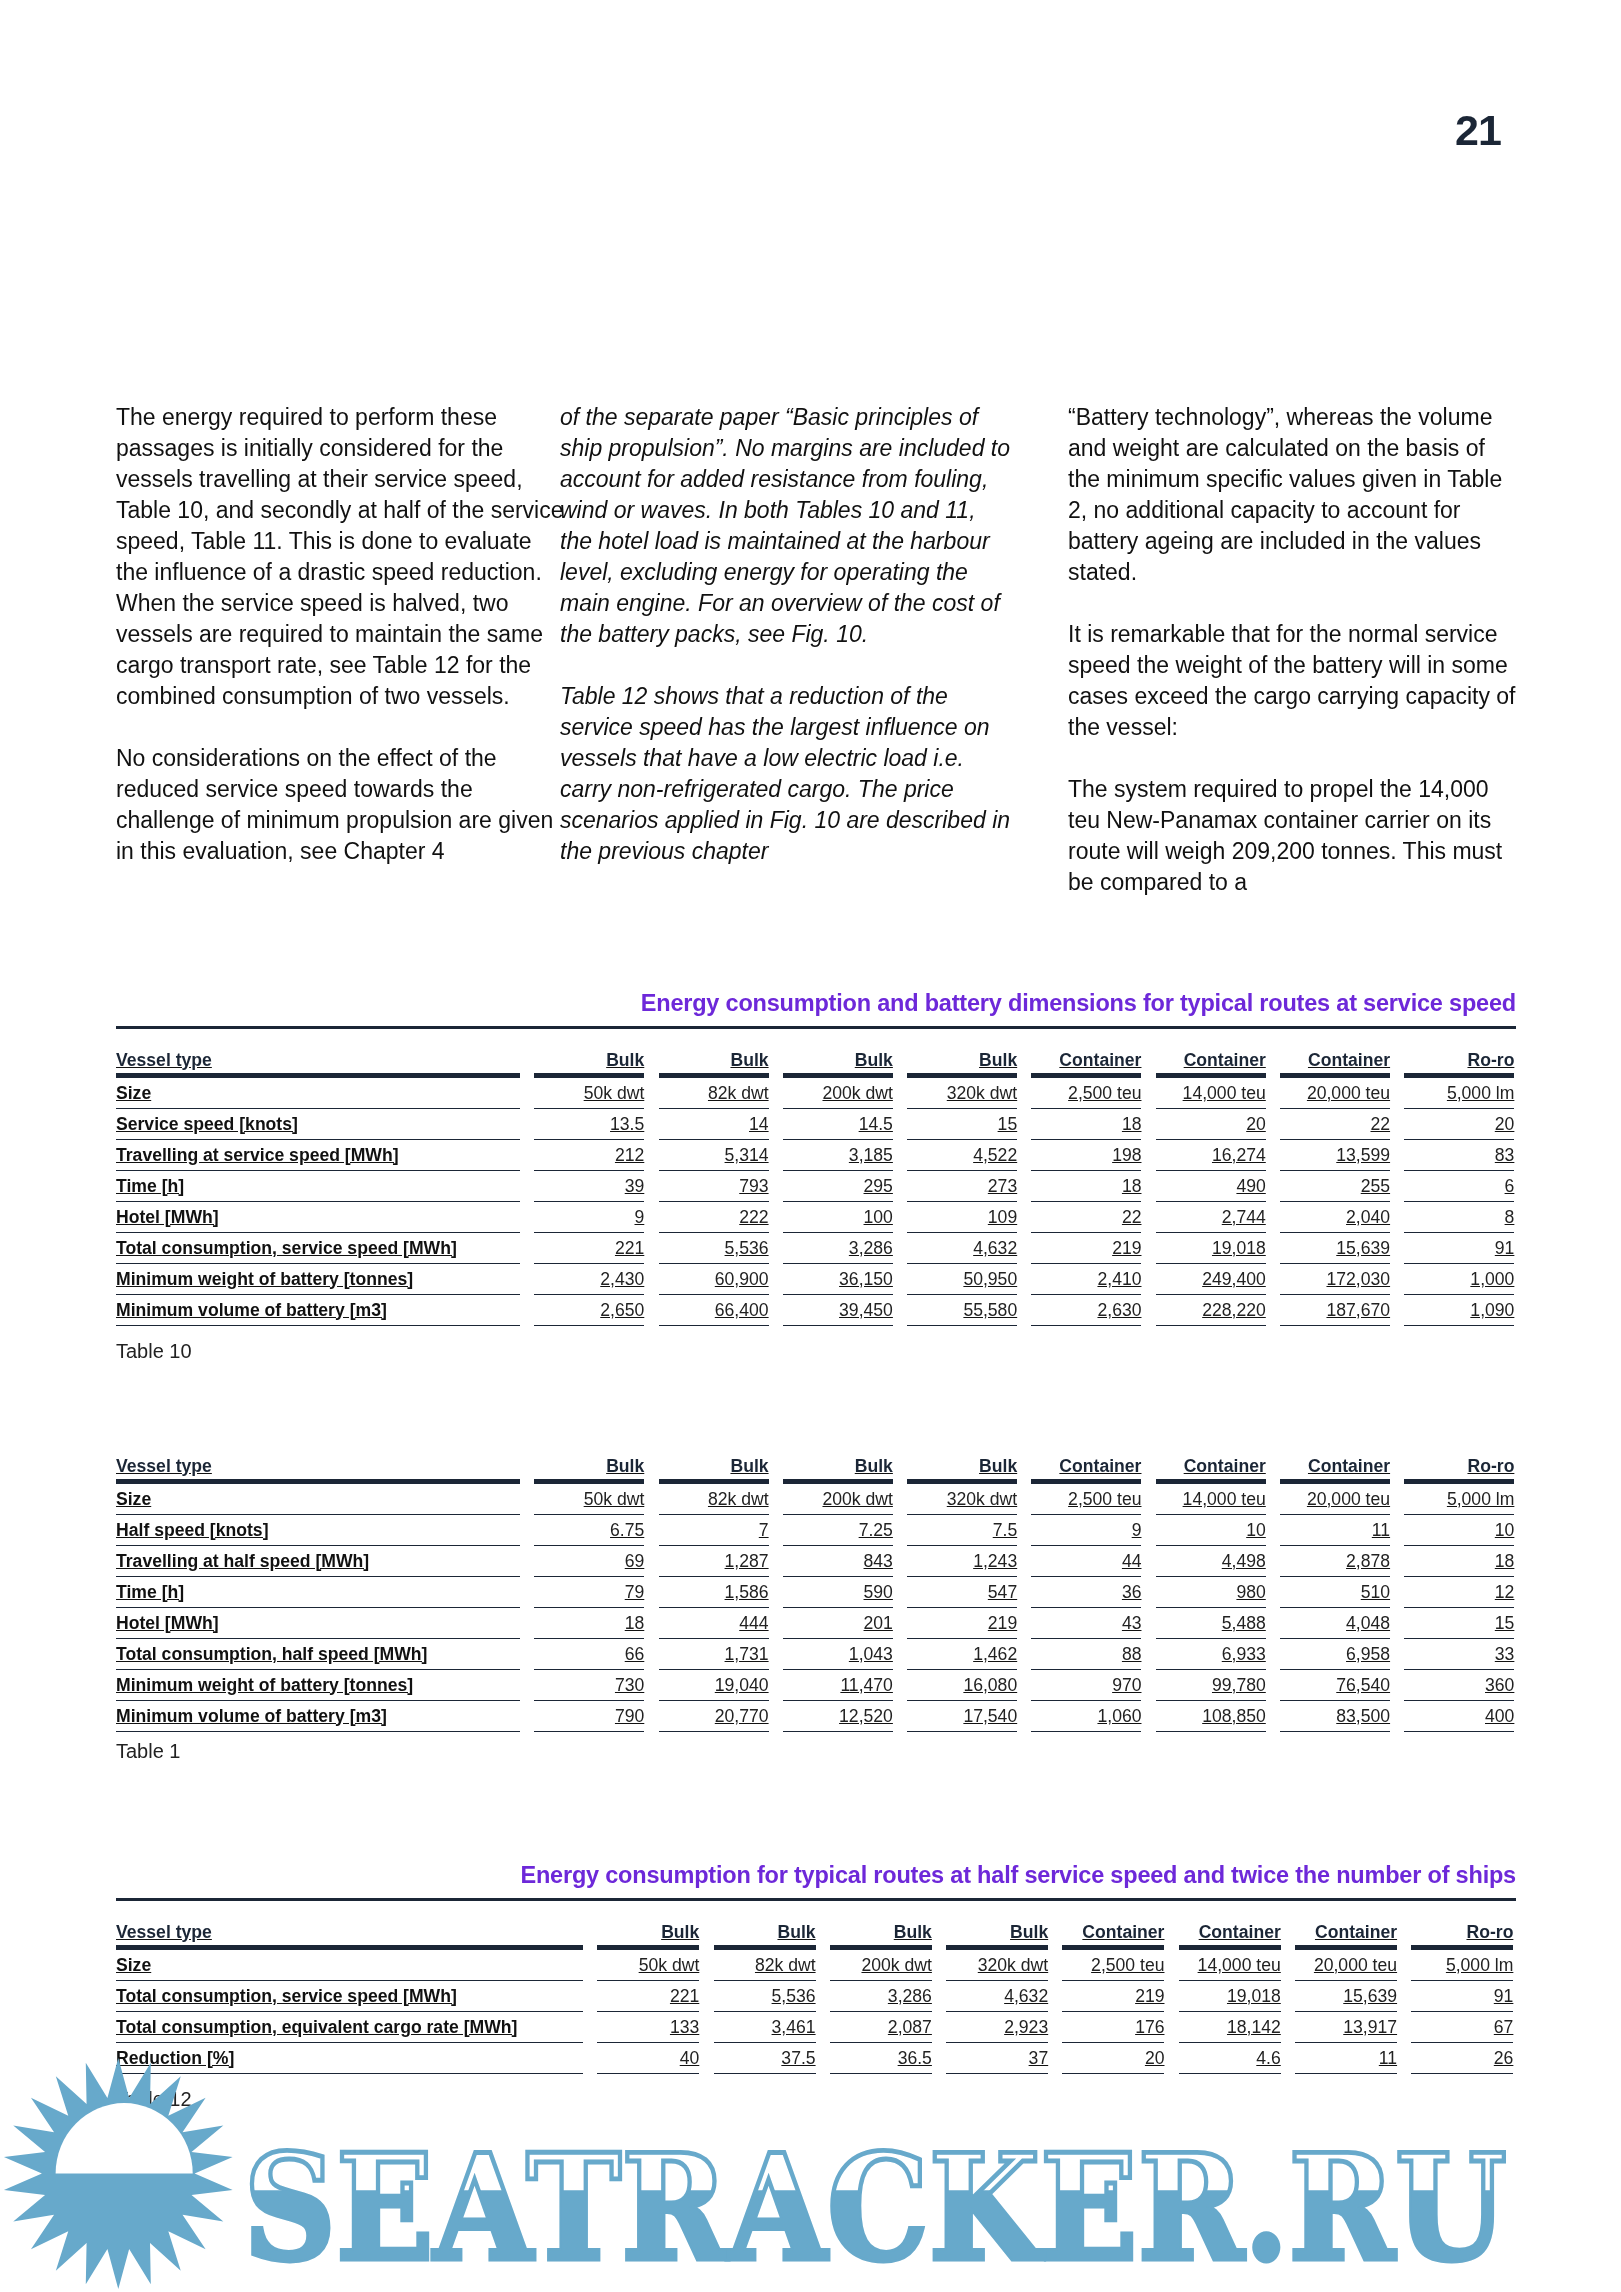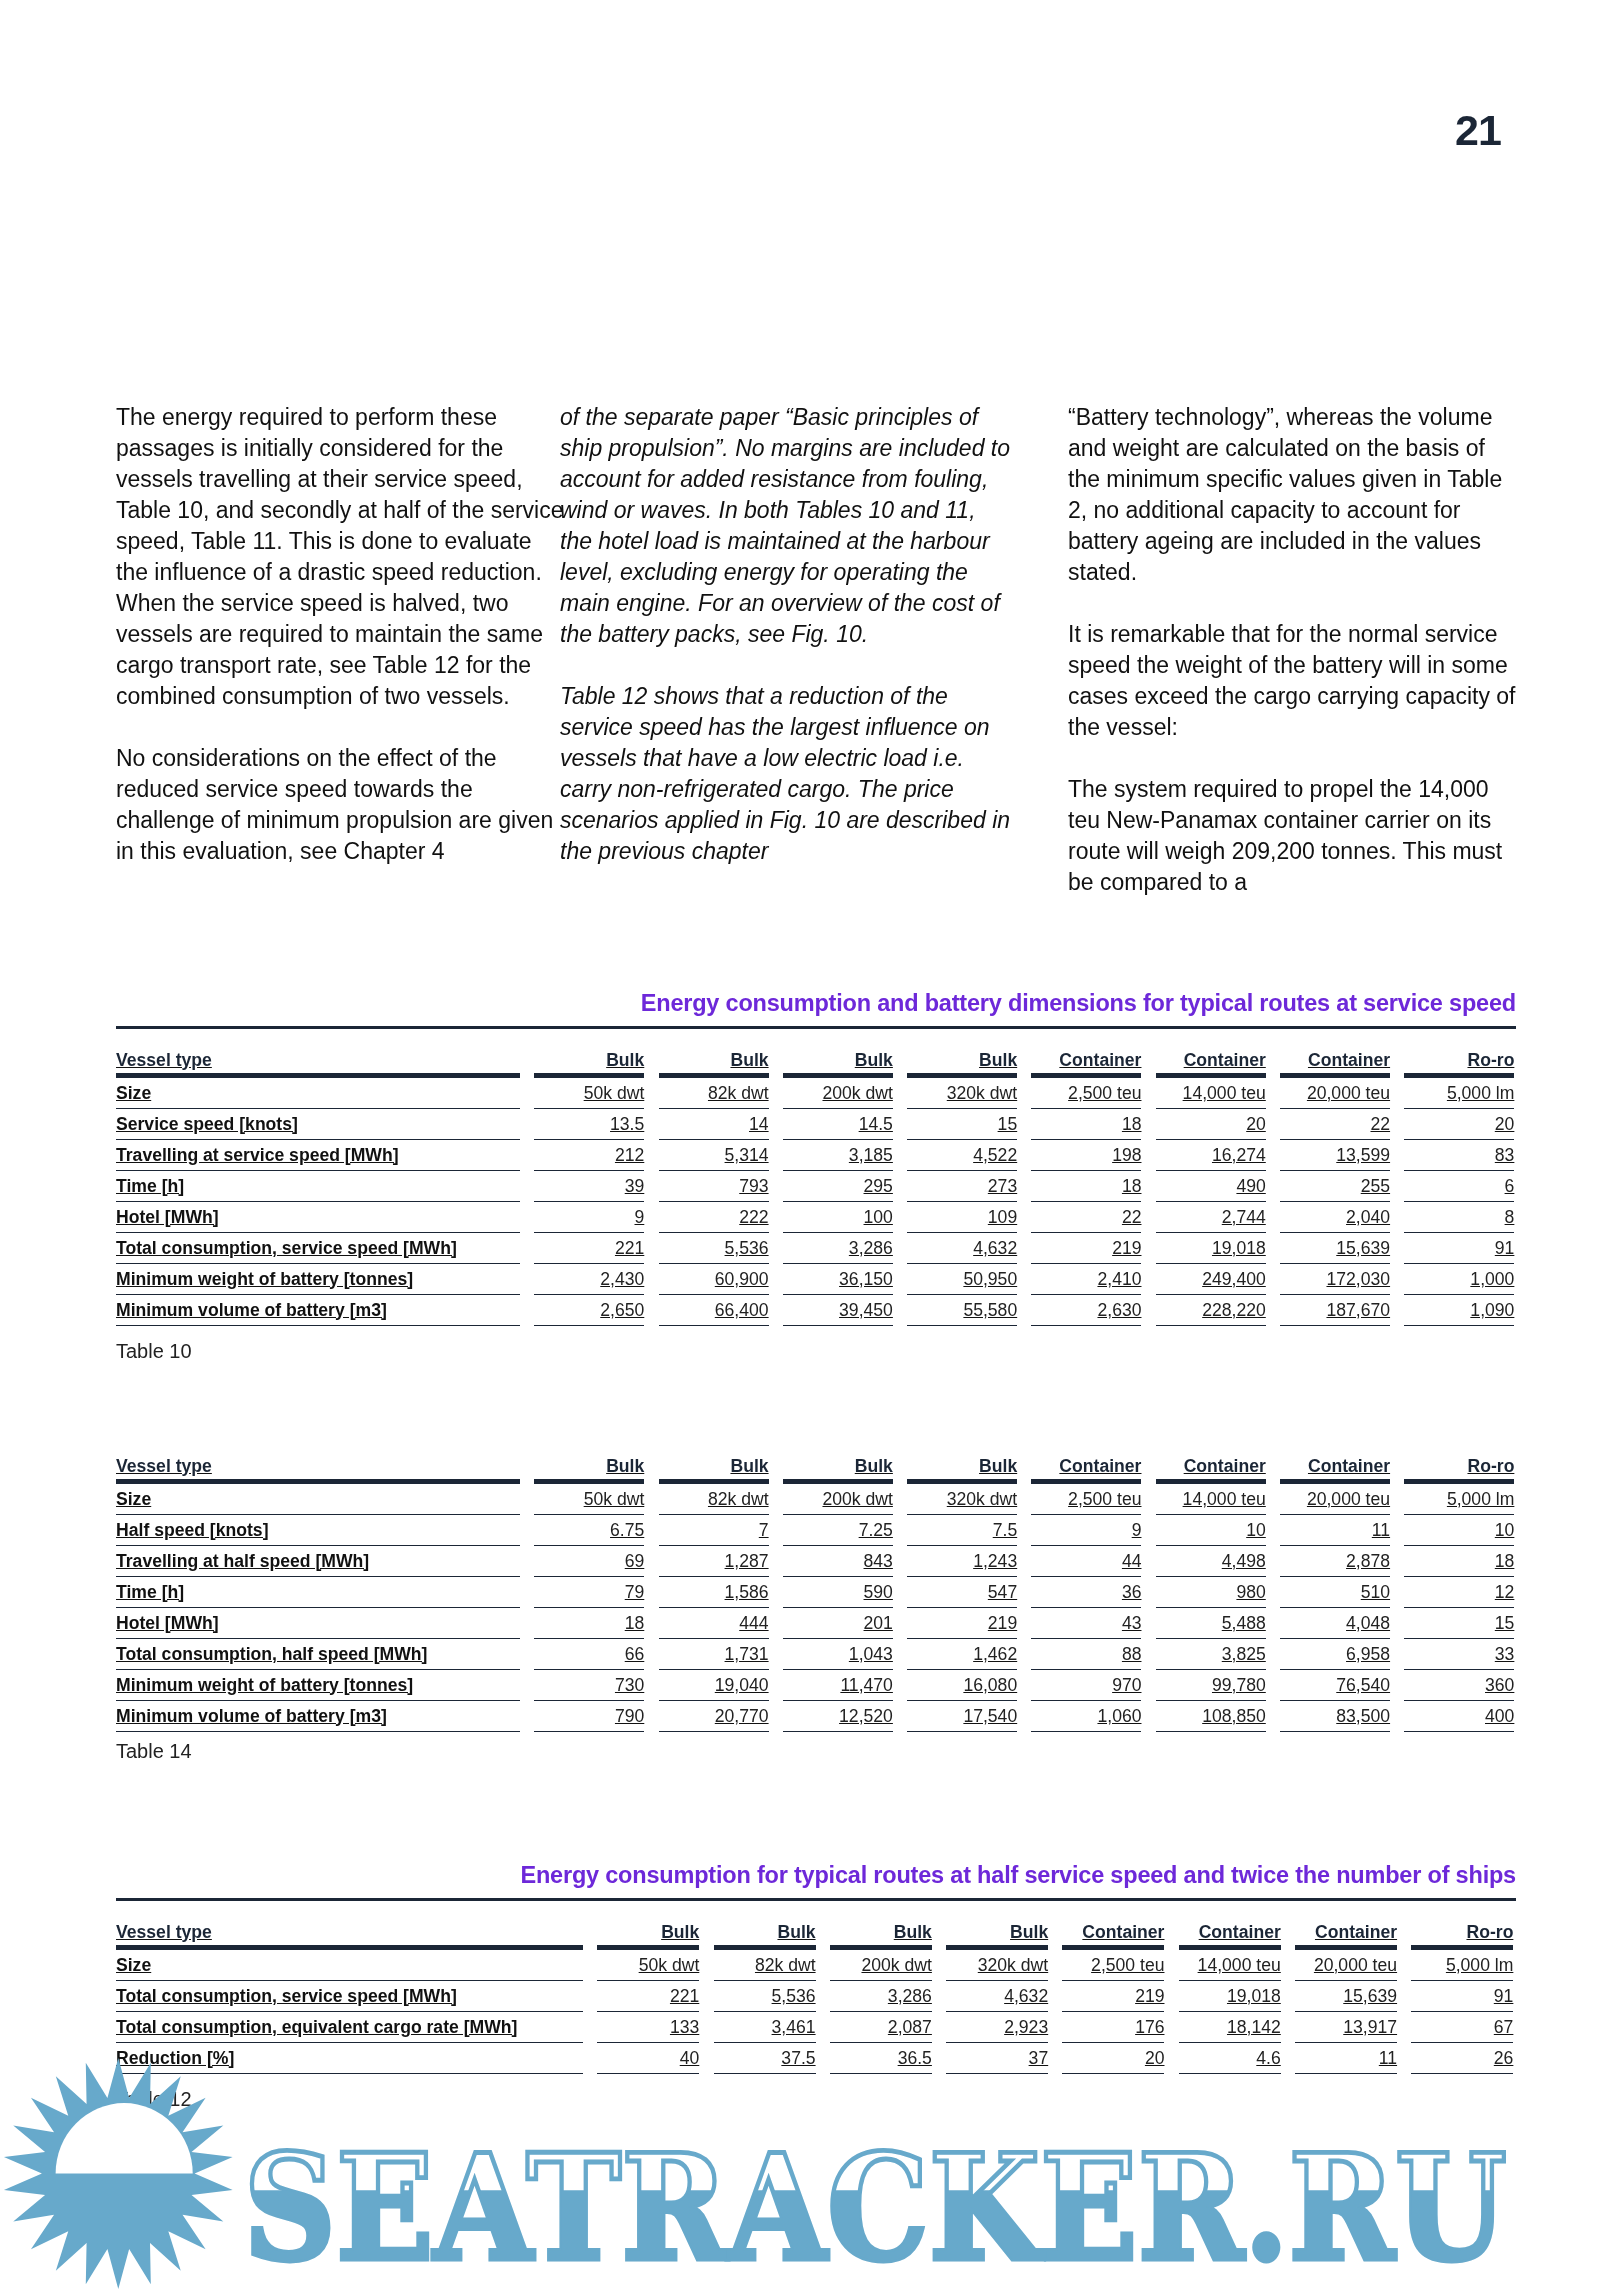--- a/index.html
+++ b/index.html
@@ -356,21 +356,21 @@
         <div class="num">66</div>
         <div class="gap"></div>
         <div class="num">1,731</div>
         <div class="gap"></div>
         <div class="num">1,043</div>
         <div class="gap"></div>
         <div class="num">1,462</div>
         <div class="gap"></div>
         <div class="num">88</div>
         <div class="gap"></div>
-        <div class="num">3,825</div>
+        <div class="num">6,933</div>
         <div class="gap"></div>
         <div class="num">6,958</div>
         <div class="gap"></div>
         <div class="num">33</div>
       </div>
       <div class="tbl-row">
         <div class="lbl">Minimum weight of battery [tonnes]</div>
         <div class="gap"></div>
         <div class="num">730</div>
         <div class="gap"></div>
@@ -401,21 +401,21 @@
         <div class="gap"></div>
         <div class="num">1,060</div>
         <div class="gap"></div>
         <div class="num">108,850</div>
         <div class="gap"></div>
         <div class="num">83,500</div>
         <div class="gap"></div>
         <div class="num">400</div>
       </div>
     </div>
-  <div class="tbl-caption">Table 14</div>
+  <div class="tbl-caption">Table 1</div>
 </div>
 
 <div class="tbl t12">
   <div class="tbl-title">Energy consumption for typical routes at half service speed and twice the number of ships</div>
   <div class="tbl-grid">
       <div class="tbl-row head">
         <div class="lbl">Vessel type</div>
         <div class="gap"></div>
         <div class="num">Bulk</div>
         <div class="gap"></div>

